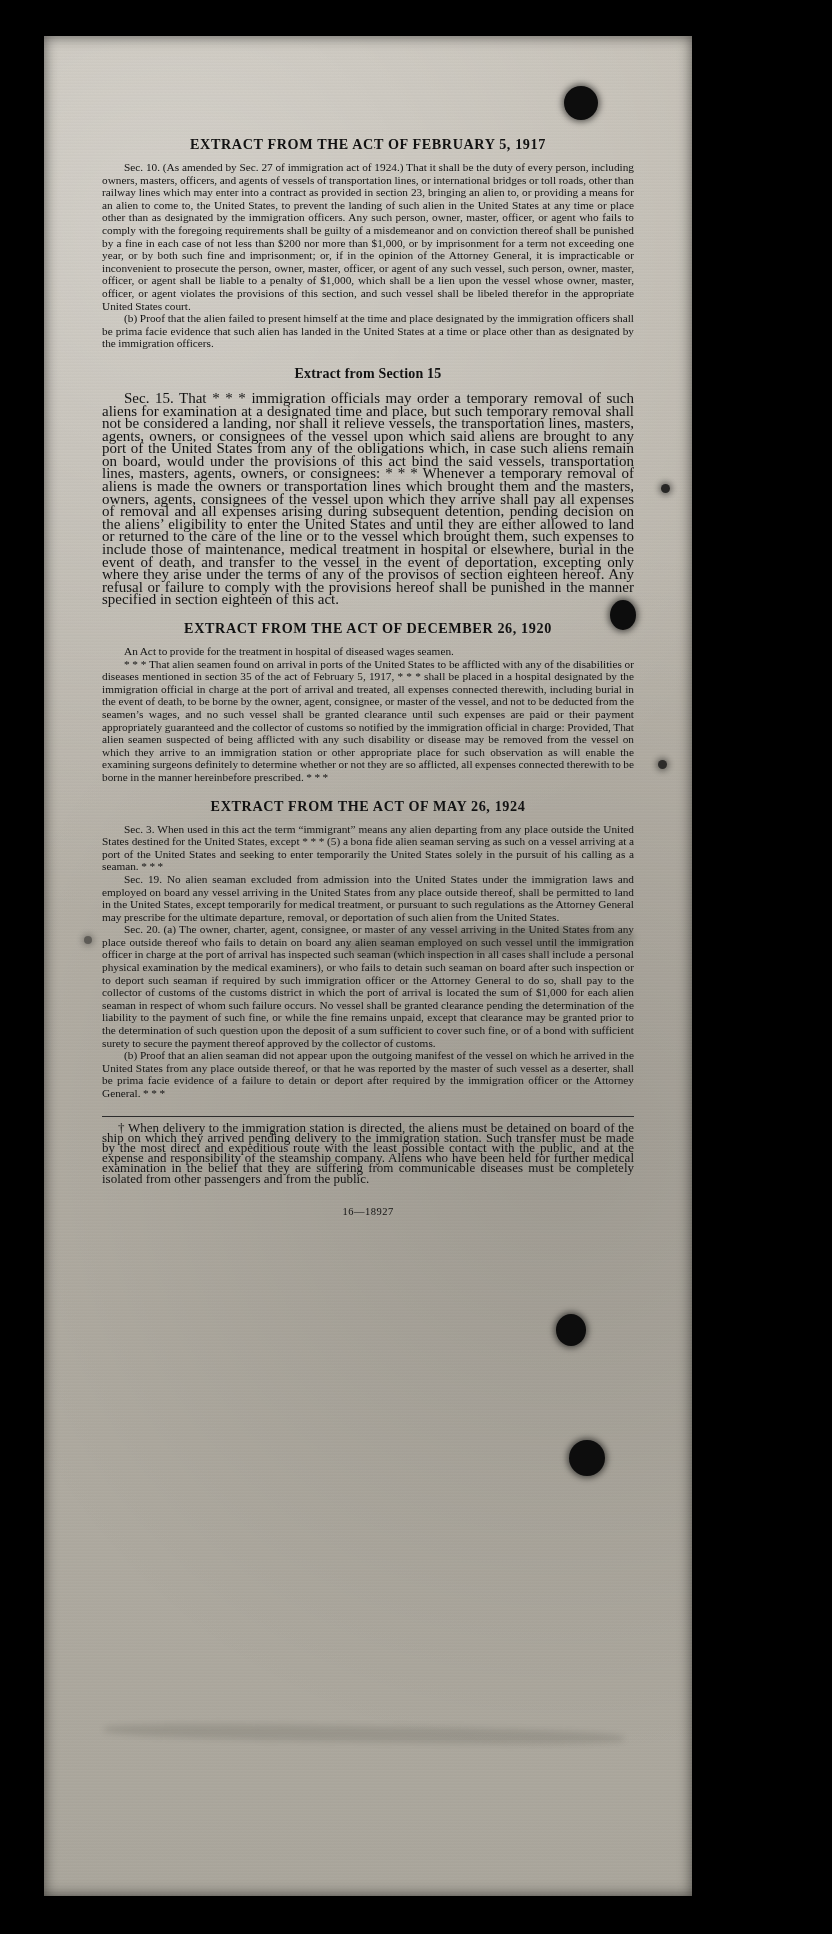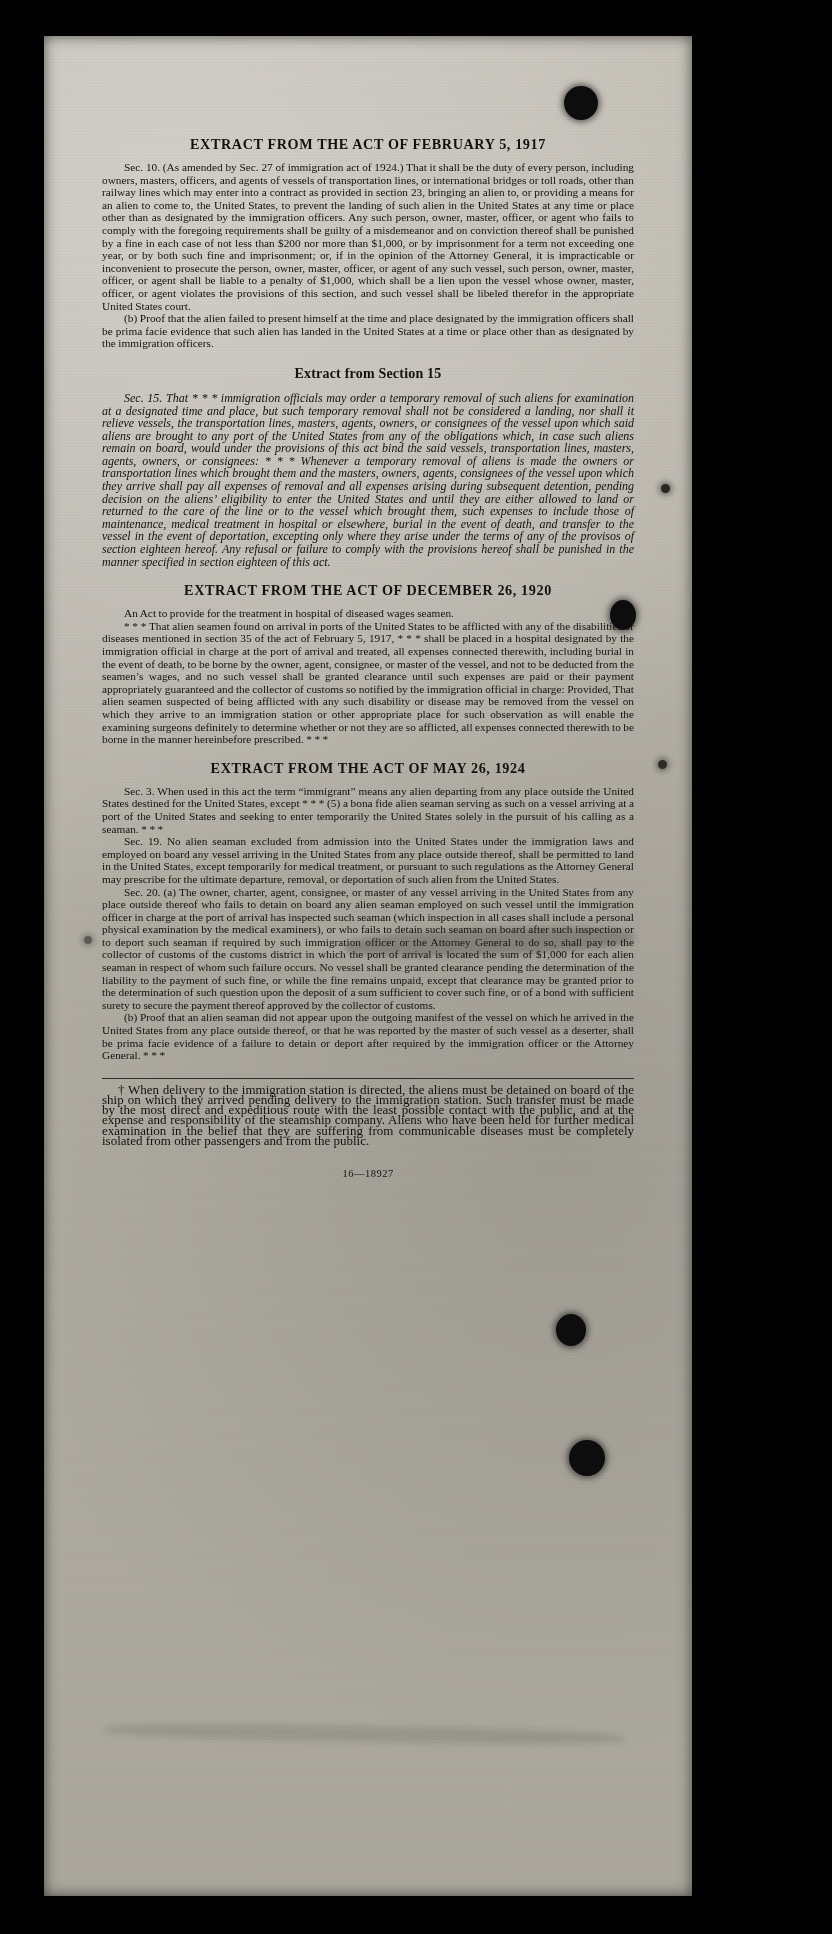--- a/index.html
+++ b/index.html
@@ -66,22 +66,21 @@
   p.body-par {
     font-size: 11.3px;
     line-height: 12.6px;
     text-align: justify;
     margin: 0 0 0 0;
     text-indent: 22px;
     word-spacing: -0.3px;
   }
   p.body-par + p.body-par { margin-top: 0; }
   p.italic-par {
-    font-style: italic;
-    font-size: 12px;
+    font-size: 15px;
     line-height: 12.6px;
     text-align: justify;
     margin: 0;
     text-indent: 22px;
   }
   .blockgap { height: 14px; }
 
   hr.footrule {
     border: none;
     border-top: 1px solid #2c2c2c;

